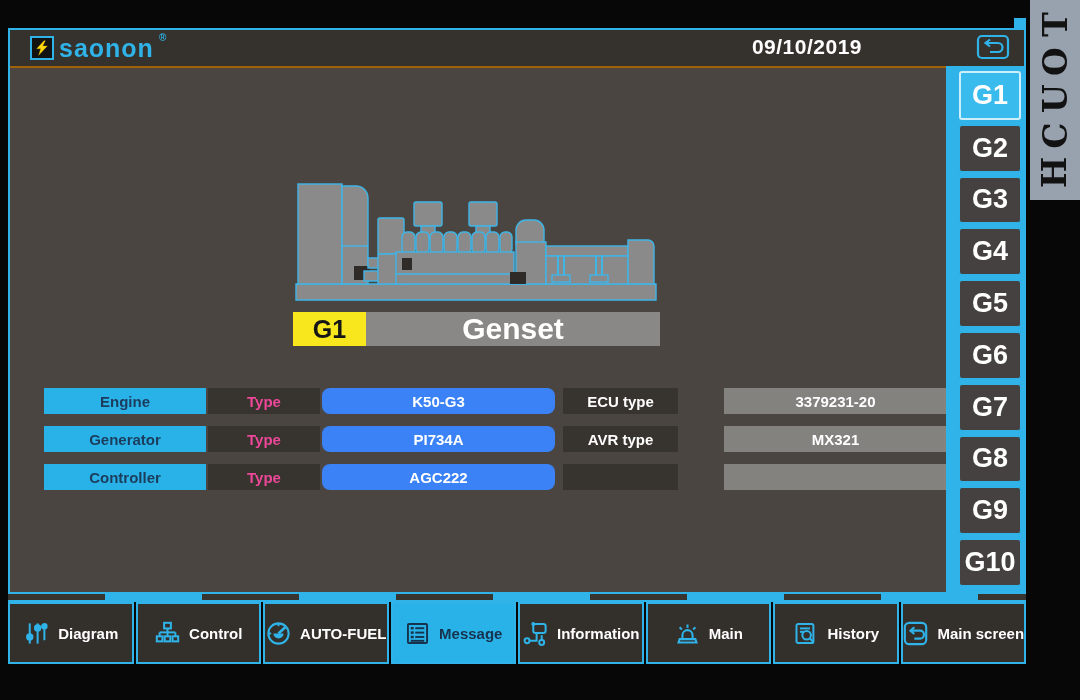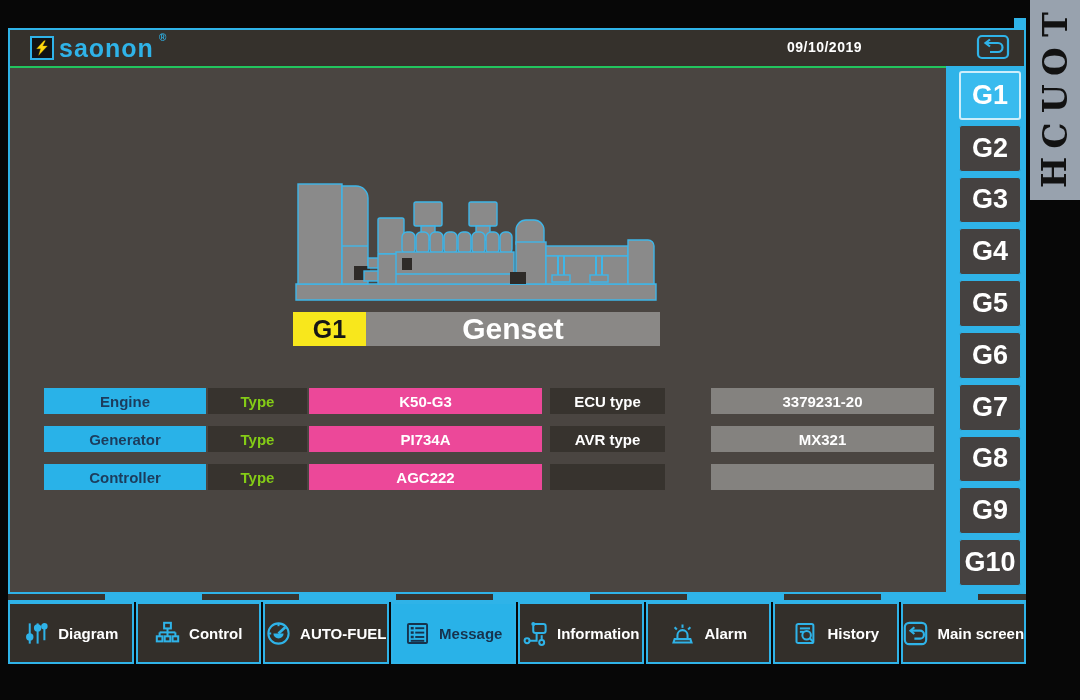--- a/index.html
+++ b/index.html
@@ -8,33 +8,33 @@
     background:#070707; font-family:"Liberation Sans", sans-serif;
     -webkit-font-smoothing:antialiased;
   }
   
   .panel {
     position:absolute; left:8px; top:28px; width:1018px; height:566px;
     box-sizing:border-box; border:2px solid #2fb3e8; background:#4a4541;
   }
   .header {
     position:absolute; left:0; right:0; top:0; height:36px;
-    background:#35312c; border-bottom:2px solid #22c55e;
+    background:#35312c; border-bottom:2px solid #a16207;
   }
   .logo { position:absolute; left:20px; top:4px; height:28px; display:flex; align-items:center; gap:5px; }
   .logo-box {
     width:24px; height:24px; background:#121212; border:2px solid #2fb3e8;
     box-sizing:border-box; display:flex; align-items:center; justify-content:center;
   }
   .logo-box svg { width:16px; height:18px; }
   .brand { color:#2fb3e8; font-weight:bold; font-size:25px; letter-spacing:1px; line-height:1; }
   .regmark { color:#2fb3e8; font-size:10px; font-weight:bold; align-self:flex-start; margin-top:-2px; }
   .date {
     position:absolute; right:162px; top:0; height:34px; display:flex; align-items:center;
-    color:#ffffff; font-weight:bold; font-size:14px; letter-spacing:0.5px;
+    color:#ffffff; font-weight:bold; font-size:21px; letter-spacing:0.5px;
   }
   .return-btn {
     position:absolute; right:14px; top:4px; width:34px; height:26px; color:#2fb3e8; cursor:pointer;
   }
   .return-btn svg { width:100%; height:100%; }
 
   
   .g-col {
     position:absolute; top:36px; right:0; bottom:0; width:78px;
     background:#2fb3e8; box-sizing:border-box;
@@ -60,22 +60,22 @@
     background:#8a8886; color:#ffffff; font-weight:bold; font-size:30px;
     display:flex; align-items:center; justify-content:center;
   }
   .info-table { position:absolute; left:34px; top:322px; }
   .t-row { display:flex; height:26px; margin-bottom:12px; }
   .cell {
     display:flex; align-items:center; justify-content:center;
     font-weight:bold; font-size:15px; box-sizing:border-box;
   }
   .cell.label  { width:162px; background:#29b2e8; color:#1c3c5c; margin-right:2px; cursor:pointer; }
-  .cell.field  { width:99px; background:#37332e; color:#84cc16; margin-right:2px; }
-  .cell.value  { width:233px; background:#ec4899; color:#ffffff; }
+  .cell.field  { width:112px; background:#37332e; color:#ec4899; margin-right:2px; }
+  .cell.value  { width:233px; background:#3b82f6; color:#ffffff;border-radius:8px; }
   .t-spacer    { width:8px; }
   .cell.field2 { width:115px; background:#37332e; color:#ffffff; margin-right:2px; }
   .cell.value2 { width:223px; background:#84827f; color:#ffffff;margin-left:44px; }
 
   
   .tab-strip {
     position:absolute; left:8px; top:592px; width:1018px; height:10px;
     background:repeating-linear-gradient(90deg,#38342f 0 97px,#2fb3e8 97px 194px);
     border-top:2px solid #2fb3e8; border-bottom:2px solid #2fb3e8; box-sizing:border-box;
   }
@@ -292,21 +292,21 @@
         <span>Information</span>
       </div>
       <div class="nav-btn">
         <span class="nav-icon"><svg viewBox="0 0 24 24" fill="none" stroke="currentColor" stroke-width="1.8">
             <path d="M7.5 17 v-3.5 a4.5 4.5 0 0 1 9 0 V17"></path>
             <path d="M5 17 h14 l1 3 H4 z"></path>
             <line x1="12" y1="7" x2="12" y2="4"></line>
             <line x1="7" y1="8.5" x2="5" y2="6.5"></line>
             <line x1="17" y1="8.5" x2="19" y2="6.5"></line>
           </svg></span>
-        <span>Alarm</span>
+        <span>Main</span>
       </div>
       <div class="nav-btn">
         <span class="nav-icon"><svg viewBox="0 0 24 24" fill="none" stroke="currentColor" stroke-width="1.8">
             <rect x="4" y="3.5" width="15" height="17" rx="1.5"></rect>
             <line x1="7" y1="7.5" x2="16" y2="7.5"></line>
             <line x1="7" y1="10.5" x2="10.5" y2="10.5"></line>
             <circle cx="13" cy="13.5" r="3.8"></circle>
             <line x1="15.8" y1="16.3" x2="19" y2="19.5"></line>
           </svg></span>
         <span>History</span>

